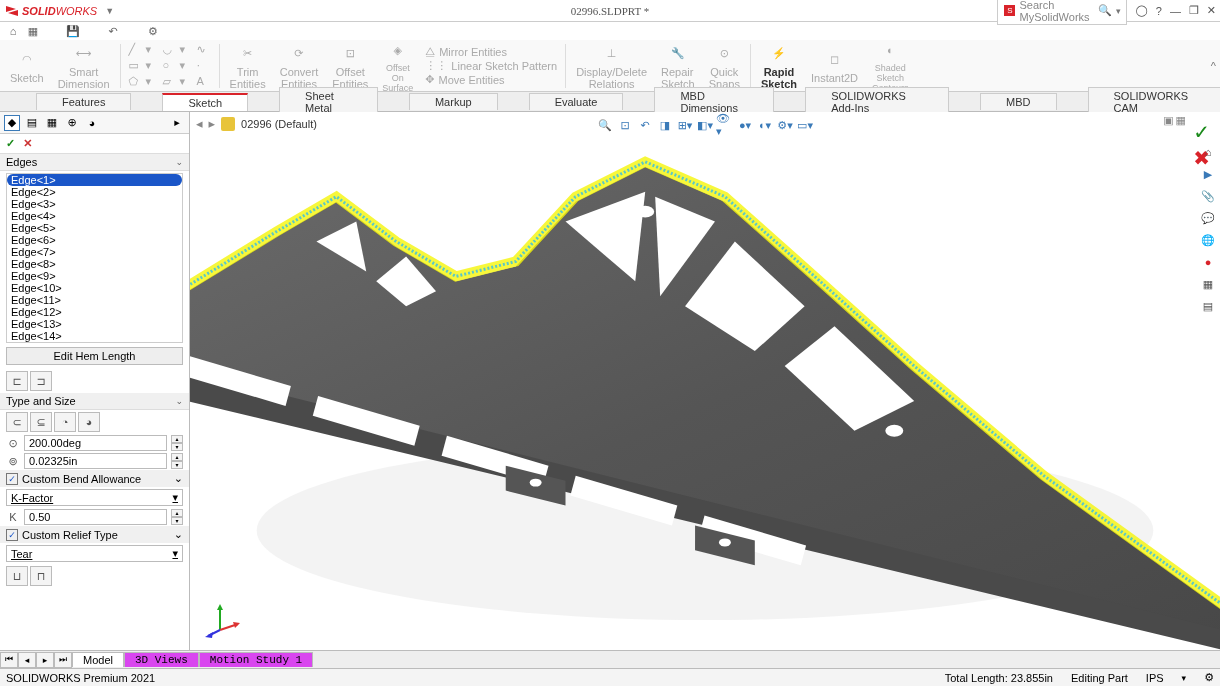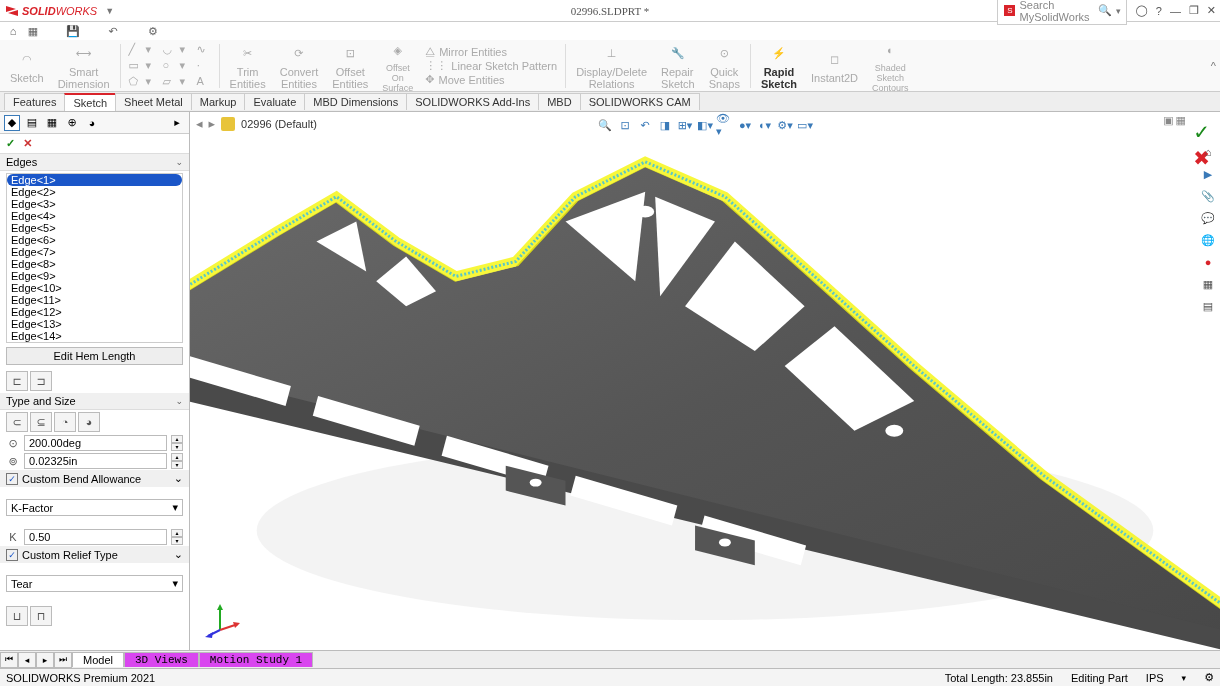--- a/index.html
+++ b/index.html
@@ -18,21 +18,21 @@
 .qat { height: 18px; display: flex; align-items: center; padding: 0 6px; gap: 6px; }
 .qat .ic { width: 14px; height: 14px; color: #666; cursor: pointer; display: flex; align-items: center; justify-content: center; }
 .ribbon { height: 52px; background: #f9f9f9; border-bottom: 1px solid #ccc; display: flex; align-items: center; padding: 2px 4px; gap: 2px; }
 .ribbon .grp { display: flex; flex-direction: column; align-items: center; padding: 0 6px; color: #aaa; gap: 1px; cursor: pointer; }
 .ribbon .grp.active { color: #333; }
 .ribbon .grp .ic { width: 24px; height: 24px; display: flex; align-items: center; justify-content: center; }
 .ribbon .sep { width: 1px; height: 44px; background: #ddd; margin: 0 2px; }
 .ribbon .minilist { display: flex; flex-direction: column; gap: 1px; padding: 0 4px; color: #aaa; font-size: 10px; }
 .ribbon .minilist .row { display: flex; align-items: center; gap: 4px; cursor: pointer; }
 .tabs { height: 20px; display: flex; align-items: center; background: #eee; border-bottom: 1px solid #bbb; padding-left: 4px; }
-.tabs .tab { padding: 2px 8px; background: #f4f4f4; border: 1px solid #ccc; border-bottom: none; margin-right: -1px; color: #333; cursor: pointer; }
+.tabs .tab { padding: 2px 25px; background: #f4f4f4; border: 1px solid #ccc; border-bottom: none; margin-right: -1px; color: #333; cursor: pointer; margin-left: 32px; }
 .tabs .tab.active { background: #fff; border-top: 2px solid #d9232a; }
 .workspace { flex: 1; display: flex; min-height: 0; }
 .leftpanel { width: 190px; border-right: 1px solid #bbb; display: flex; flex-direction: column; background: #fff; }
 .lp-toolbar { height: 22px; display: flex; align-items: center; padding: 0 4px; gap: 4px; border-bottom: 1px solid #ccc; background: #f7f7f7; }
 .lp-toolbar .ic { width: 16px; height: 16px; cursor: pointer; display: flex; align-items: center; justify-content: center; }
 .feature-hdr { height: 20px; display: flex; align-items: center; padding: 0 6px; gap: 6px; border-bottom: 1px solid #ddd; }
 .feature-hdr .icn { width: 14px; height: 14px; background: #4aa; border-radius: 2px; }
 .okx { height: 20px; display: flex; align-items: center; padding: 0 6px; gap: 8px; border-bottom: 1px solid #ddd; }
 .okx .ok { color: #1a8a1a; font-weight: bold; cursor: pointer; }
 .okx .x { color: #c33; font-weight: bold; cursor: pointer; }
@@ -44,21 +44,21 @@
 .btn-wide { margin: 4px 6px; padding: 2px; text-align: center; background: #eee; border: 1px solid #bbb; cursor: pointer; display: flex; align-items: center; justify-content: center; }
 .icon-row { display: flex; gap: 2px; padding: 2px 6px; }
 .icon-row .ic { width: 22px; height: 20px; border: 1px solid #bbb; background: #f4f4f4; cursor: pointer; display: flex; align-items: center; justify-content: center; color: #555; }
 .field-row { display: flex; align-items: center; padding: 1px 6px; gap: 4px; }
 .field-row .lbl { width: 14px; color: #555; display: flex; justify-content: center; }
 .field-row .inp { flex: 1; border: 1px solid #bbb; padding: 1px 4px; background: #fff; }
 .field-row .spn { display: flex; flex-direction: column; }
 .field-row .spn .b { width: 12px; height: 8px; border: 1px solid #bbb; background: #f4f4f4; font-size: 6px; text-align: center; cursor: pointer; line-height: 6px; }
 .checkbox-lbl { display: flex; align-items: center; gap: 4px; padding: 2px 6px; cursor: pointer; }
 .checkbox-lbl .cb { width: 12px; height: 12px; border: 1px solid #777; display: flex; align-items: center; justify-content: center; font-size: 9px; color: #1a56c8; }
-.select-row { padding: 12px 6px; }
+.select-row { padding: 2px 6px; text-decoration: underline; }
 .select-row .sel { border: 1px solid #bbb; padding: 1px 4px; display: flex; justify-content: space-between; align-items: center; cursor: pointer; background: #fff; }
 .viewport { flex: 1; position: relative; overflow: hidden; background: #fff; }
 .viewport .hist { position: absolute; top: 4px; left: 6px; display: flex; align-items: center; gap: 6px; }
 .viewport .hist .arr { color: #888; cursor: pointer; font-size: 13px; }
 .viewport .hist .icn { width: 14px; height: 14px; background: #e8c43a; border-radius: 2px; }
 .viewport .hist .txt { color: #333; }
 .view-hud { position: absolute; top: 4px; left: 50%; transform: translateX(-50%); display: flex; gap: 2px; }
 .view-hud .ic { width: 18px; height: 18px; display: flex; align-items: center; justify-content: center; color: #3a7ab8; cursor: pointer; }
 .vp-okx { position: absolute; top: 8px; right: 10px; display: flex; flex-direction: column; gap: 2px; }
 .vp-okx .ok { color: #1a8a1a; font-size: 20px; cursor: pointer; }

